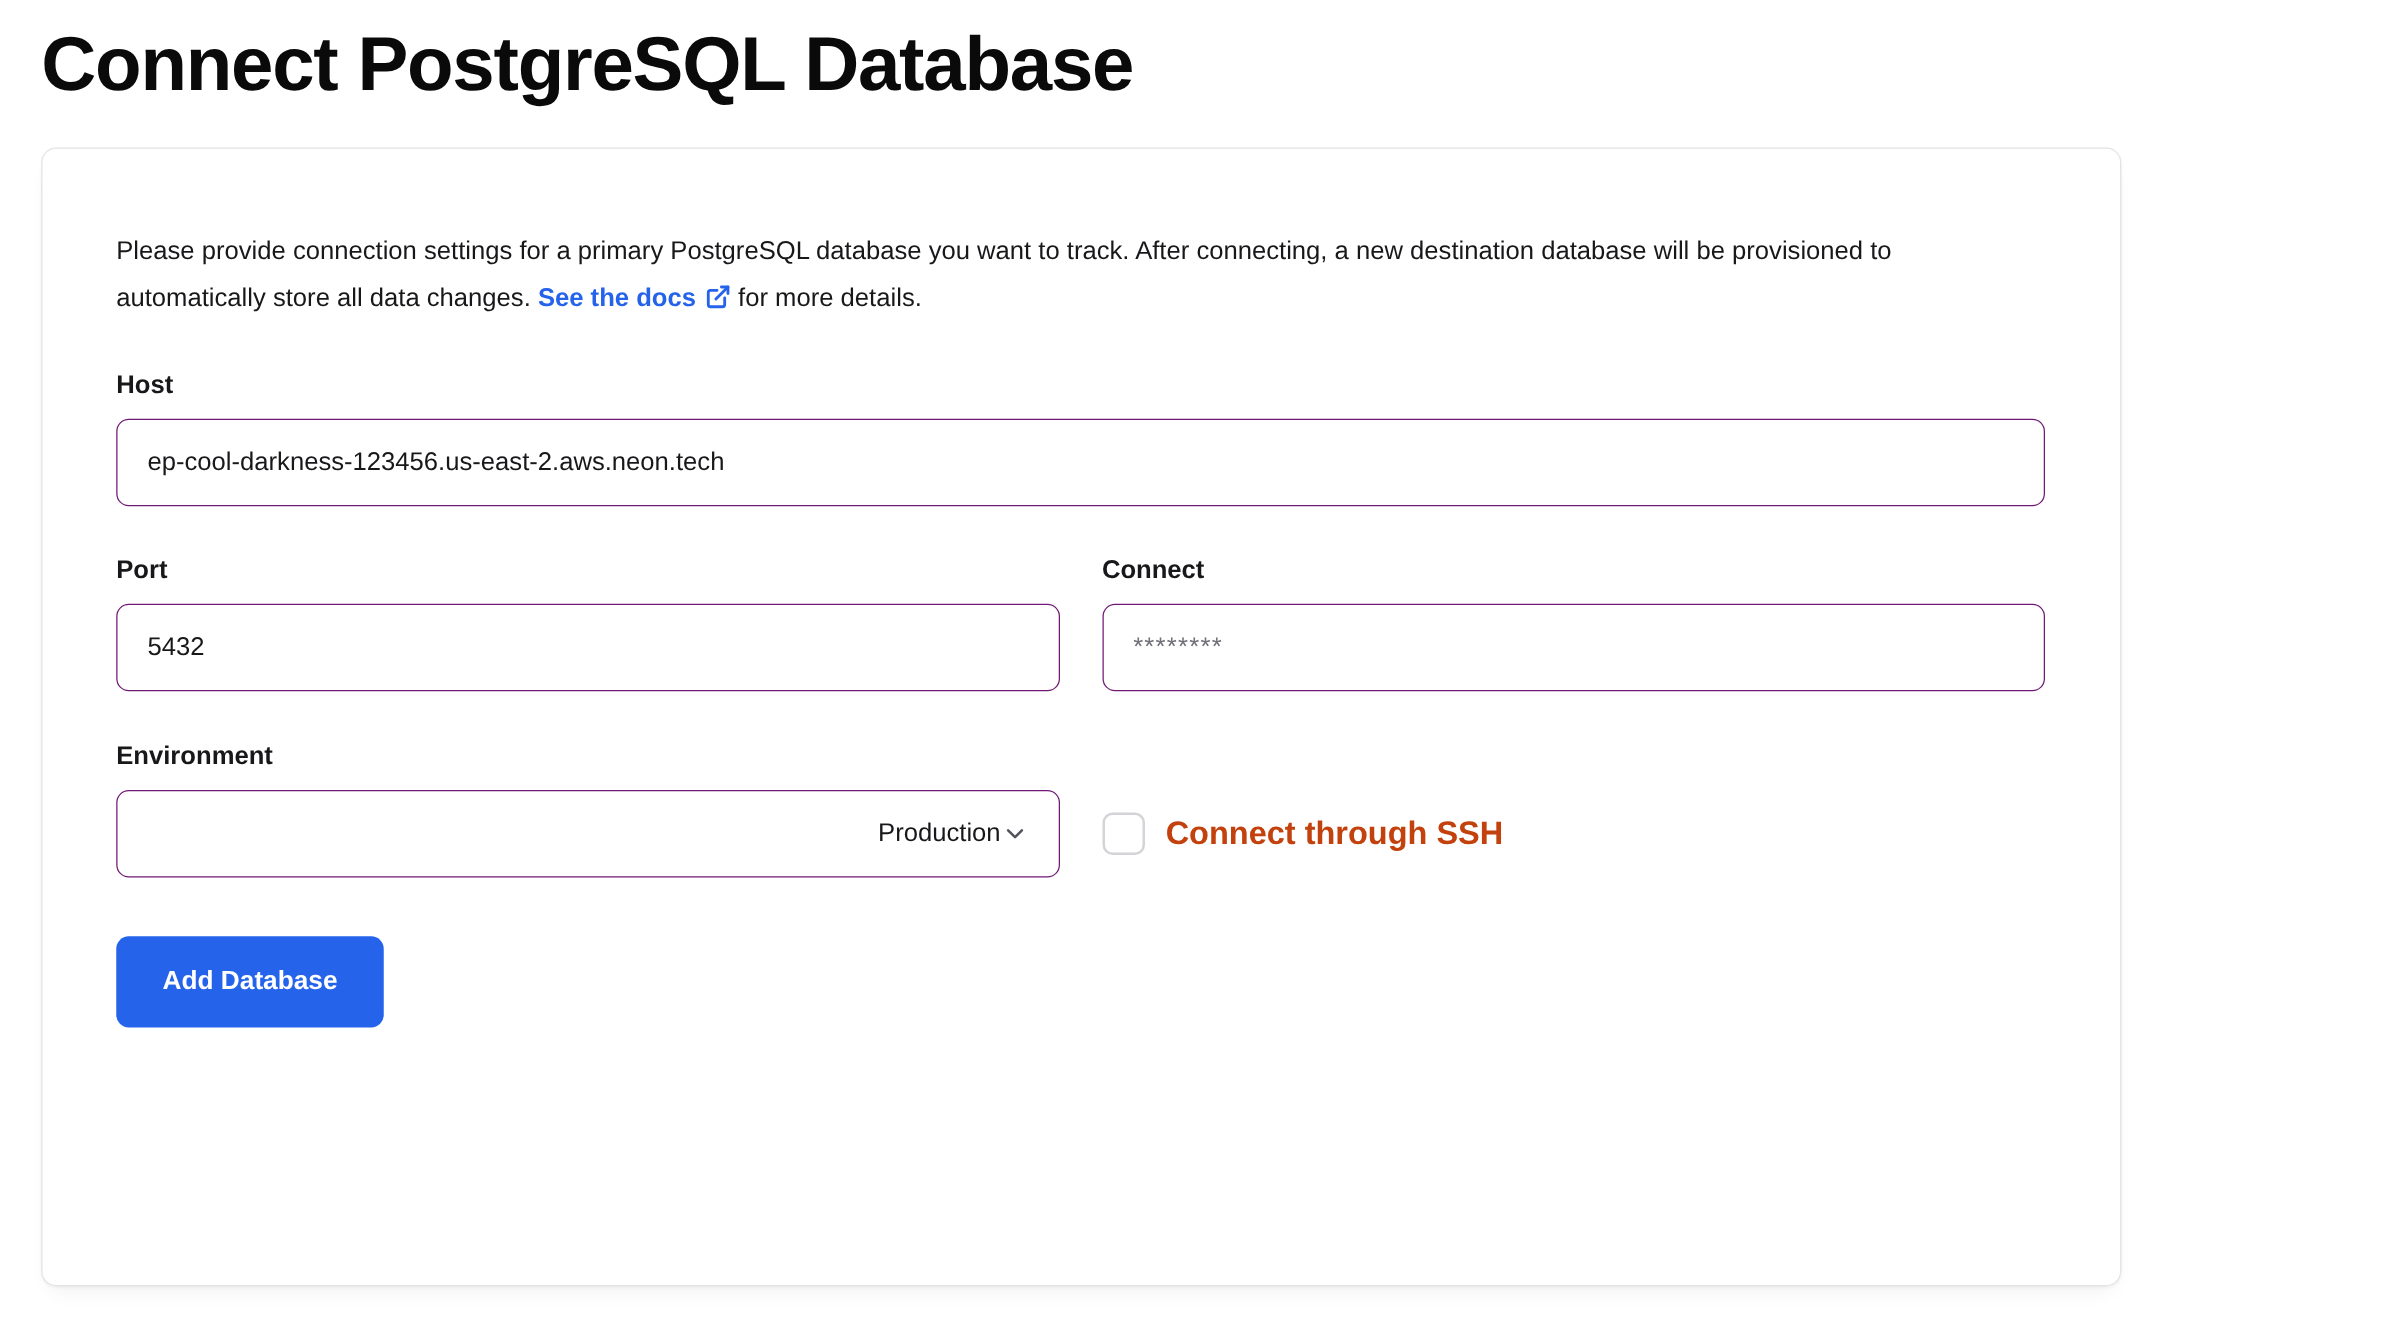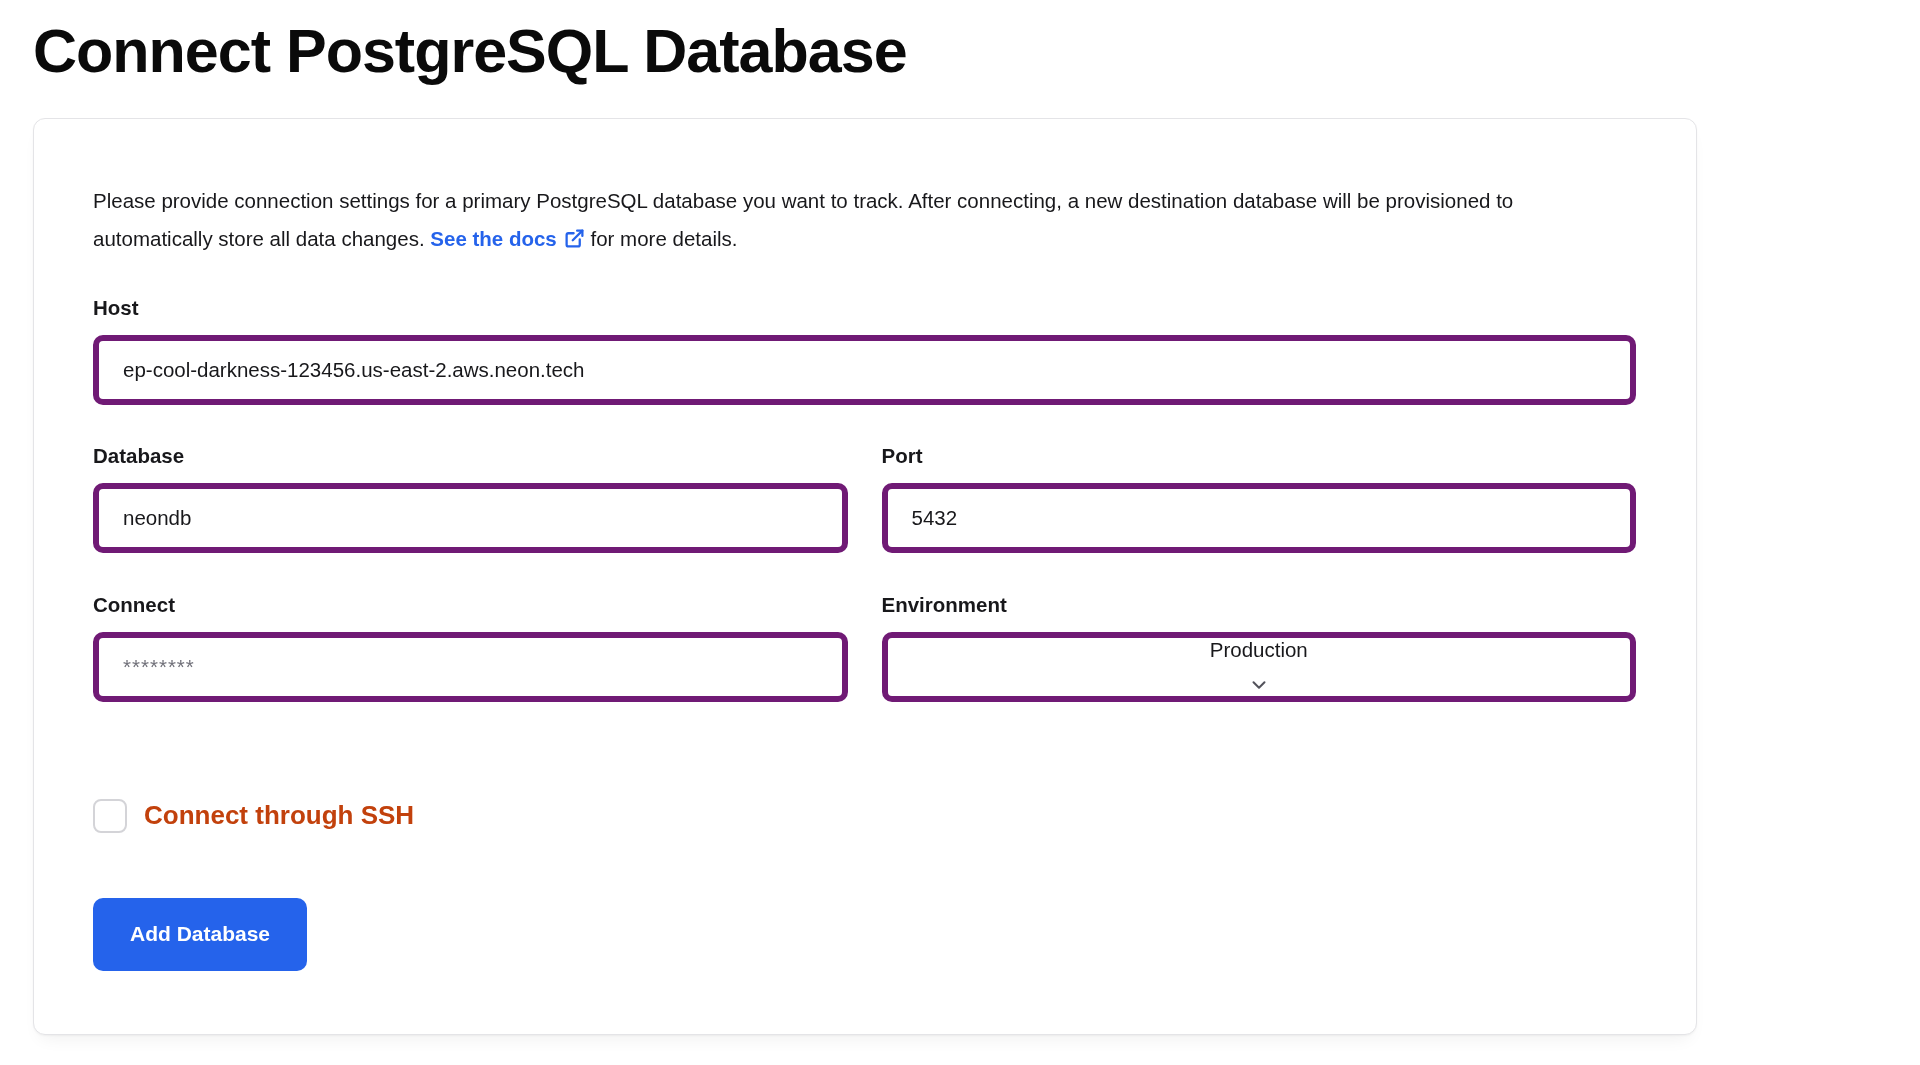--- a/index.html
+++ b/index.html
@@ -56,21 +56,21 @@
     font-size: 20.5px;
     font-weight: 600;
     line-height: 28px;
     color: #18181b;
     margin-bottom: 13px;
   }
 
   .text-input, .select-box {
     width: 100%;
     height: 70px;
-    border: 6px solid #701a75;
+    border: 1px solid #701a75;
     border-radius: 10px;
     background: #ffffff;
     font-family: "Liberation Sans", "DejaVu Sans", sans-serif;
     font-size: 20.5px;
     color: #18181b;
     padding: 0 24px;
     outline: none;
   }
   .text-input::placeholder { color: #71717a; letter-spacing: 1px; }
 
@@ -78,24 +78,23 @@
     display: grid;
     grid-template-columns: 1fr 1fr;
     column-gap: 34px;
     row-gap: 38px;
     margin-top: 37px;
   }
 
   .select-box {
     display: flex;
     align-items: center;
-    justify-content: space-between;
+    justify-content: flex-end;
     cursor: pointer;
     user-select: none;
-    flex-direction: column;
   }
   .select-box .chevron {
     width: 22px; height: 22px;
     flex: 0 0 auto;
   }
 
   .ssh-cell {
     margin-top: 41px;
     height: 70px;
     display: flex;
@@ -145,24 +144,20 @@
             <line x1="10" y1="14" x2="21" y2="3"></line>
           </svg></a><span> for more details.</span></p>
 
     <div class="field">
       <label class="field-label">Host</label>
       <input class="text-input" type="text" value="ep-cool-darkness-123456.us-east-2.aws.neon.tech" style="">
     </div>
 
     <div class="grid">
 
-      <div class="field">
-        <label class="field-label">Database</label>
-        <input class="text-input" type="text" value="neondb" style="">
-      </div>
 
       <div class="field">
         <label class="field-label">Port</label>
         <input class="text-input" type="text" value="5432" style="">
       </div>
 
 
       <div class="field">
         <label class="field-label">Connect</label>
         <input class="text-input" type="password" placeholder="********" style="">

